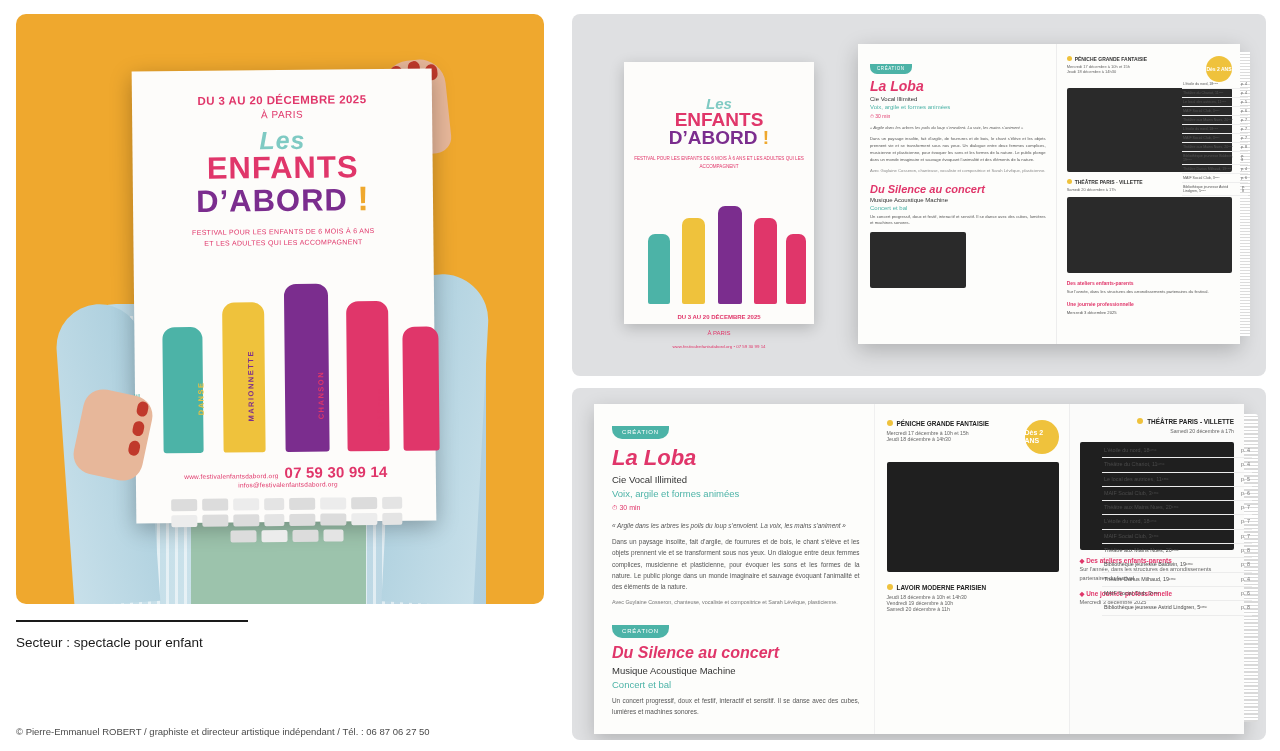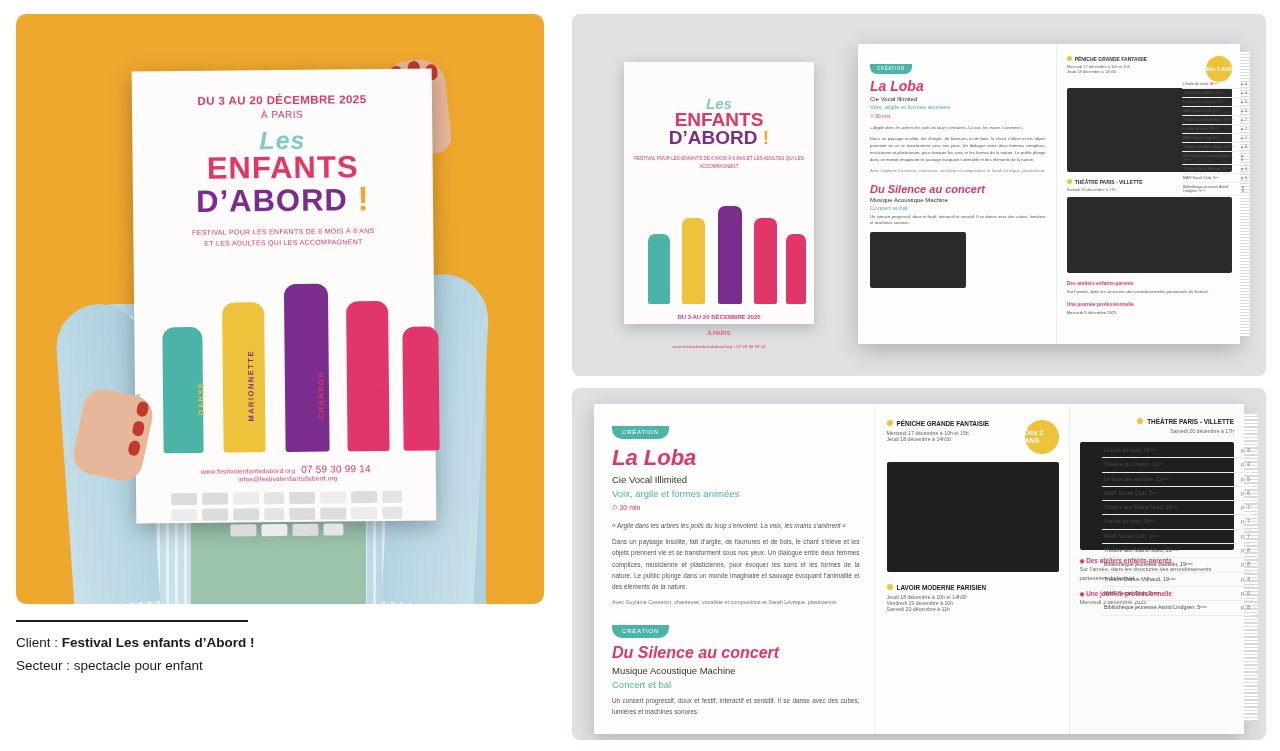--- a/index.html
+++ b/index.html
@@ -144,21 +144,21 @@
   .f2 .word { color: #efc23c; bottom: 50px; left: -22px;}
   .f3 { left: 134px; width: 44px; height: 168px; background: #7b2d8e; }
   .f3 .word { color: #7b2d8e; bottom: 62px; left: -34px;}
   .f4 { left: 196px; width: 42px; height: 150px; background: #e0366a; }
   .f4 .word { color: #e0366a; bottom: 52px; left: -26px;}
   .f5 { left: 252px; width: 36px; height: 124px; background: #e0366a; }
   .f5 .word { color: #e0366a; bottom: 36px; left: -22px;}
   .p-contact {
     font-size: 6.5px; color: #e0366a; margin-top: 12px; letter-spacing: .2px;
   }
-  .p-contact .phone { font-weight: normal; font-size: 10px; }
+  .p-contact .phone { font-weight: bold; font-size: 15px; }
   .p-logos {
     margin-top: 10px; display: flex; flex-wrap: wrap; justify-content: center;
     gap: 4px 5px; padding: 0 6px;
   }
   .p-logos span {
     display: block; width: 26px; height: 12px;
     background: #dcdcdc; border-radius: 2px;
   }
   .p-logos span:nth-child(3n) { background: #ececec; }
   .p-logos span:nth-child(4n) { width: 20px; background:#e4e4e4; }
@@ -383,27 +383,26 @@
       <div class="hand-bottom">
         <span class="nail2" style="top:4px"></span>
         <span class="nail2" style="top:24px"></span>
         <span class="nail2" style="top:44px"></span>
       </div>
     </div>
   </div>
 
   <div class="caption">
     <div class="rule"></div>
-    <p>
-      <span>Client :</span>
-      <b>Festival Les enfants d’Abord !</b>
-    </p>
     <p>Secteur : spectacle pour enfant</p>
   </div>
 
+  <div class="footer">
+    <span class="lead">© Pierre-Emmanuel ROBERT / graphiste et directeur artistique indépendant / Tél. : 06 87 06 27 50</span>
+  </div>
 
   <div class="panel panel-top">
 
     <div class="flyer">
       <div class="fl-logo">
         <span class="a">Les</span>
         <span class="b">ENFANTS</span>
         <span class="c"><span>D’ABORD</span> <i>!</i></span>
       </div>
       <div class="fl-sub">FESTIVAL POUR LES ENFANTS DE 6 MOIS À 6 ANS ET LES ADULTES QUI LES ACCOMPAGNENT</div>

